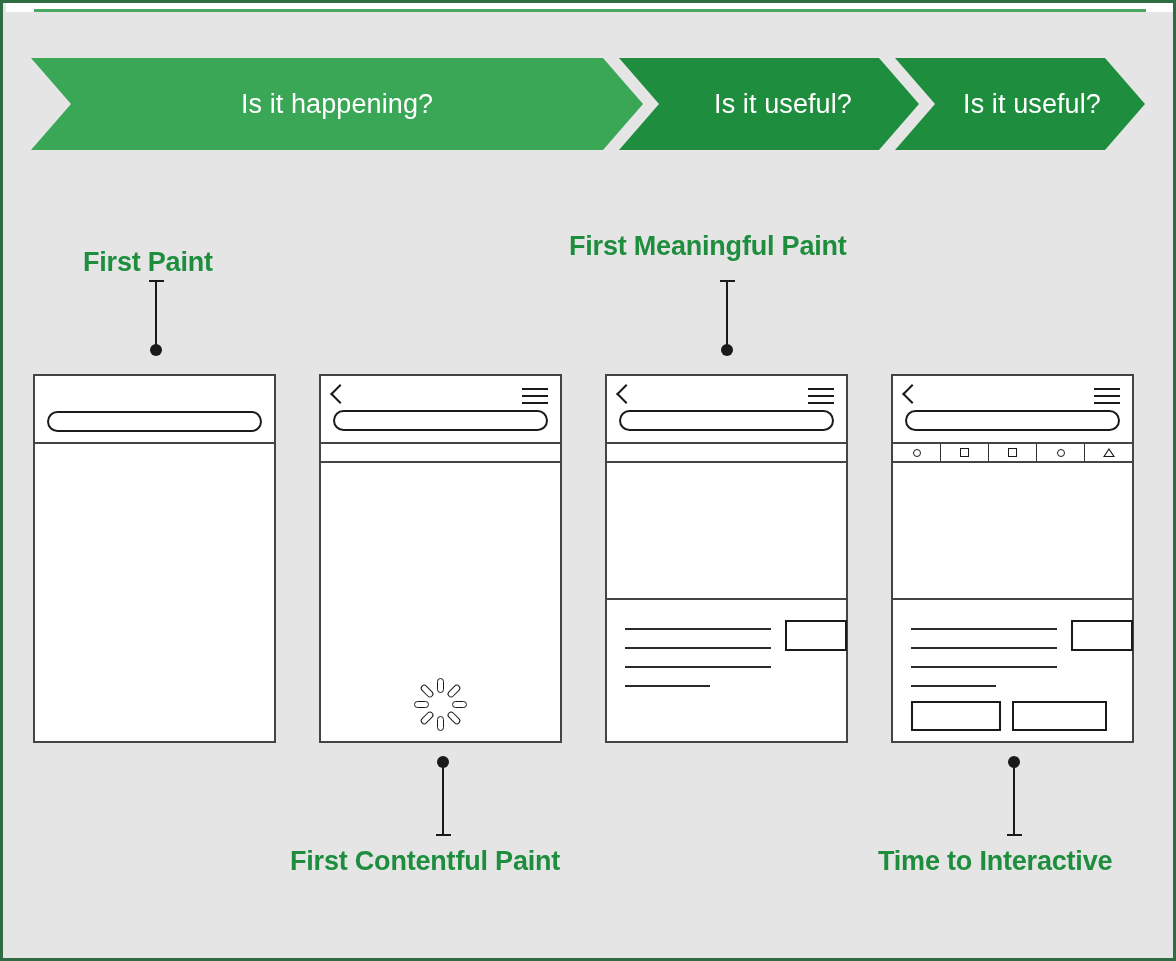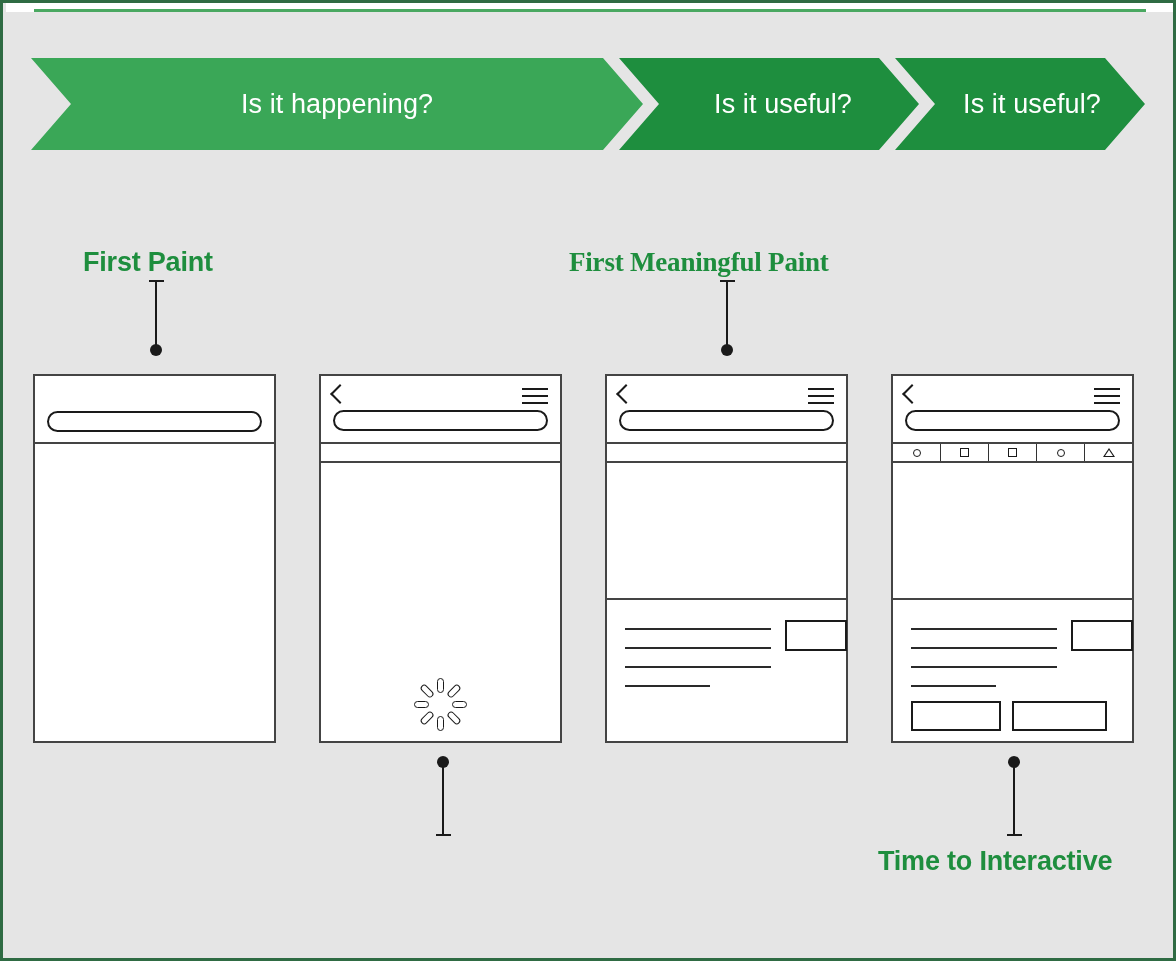--- a/index.html
+++ b/index.html
@@ -74,21 +74,21 @@
   
   .metric-label {
     position: absolute;
     color: #1e8e3e;
     font-size: 27px;
     font-weight: bold;
     white-space: nowrap;
     letter-spacing: -0.2px;
   }
   #label-fp  { left: 80px;  top: 244px; }
-  #label-fmp { left: 566px; top: 244px; font-family: Liberation Serif, serif; }
+  #label-fmp { left: 566px; top: 228px; }
   #label-fcp { left: 287px; top: 843px; }
   #label-tti { left: 875px; top: 843px; }
 
   
   .connector { position: absolute; width: 20px; }
   .conn-stem {
     position: absolute; left: 9px;
     width: 2px; background: #1a1a1a;
   }
   .conn-dot {
@@ -257,20 +257,21 @@
     <div class="chev" id="chev-1">
       <span class="chev-label">Is it useful?</span>
     </div>
     <div class="chev" id="chev-2">
       <span class="chev-label">Is it useful?</span>
     </div>
   </div>
 
   <div class="metric-label" id="label-fp">First Paint</div>
   <div class="metric-label" id="label-fmp">First Meaningful Paint</div>
+  <div class="metric-label" id="label-fcp">First Contentful Paint</div>
   <div class="metric-label" id="label-tti">Time to Interactive</div>
 
   <div class="connector conn-top" id="conn-fp">
     <div class="conn-cap"></div>
     <div class="conn-stem"></div>
     <div class="conn-dot"></div>
   </div>
   <div class="connector conn-top" id="conn-fmp">
     <div class="conn-cap"></div>
     <div class="conn-stem"></div>

